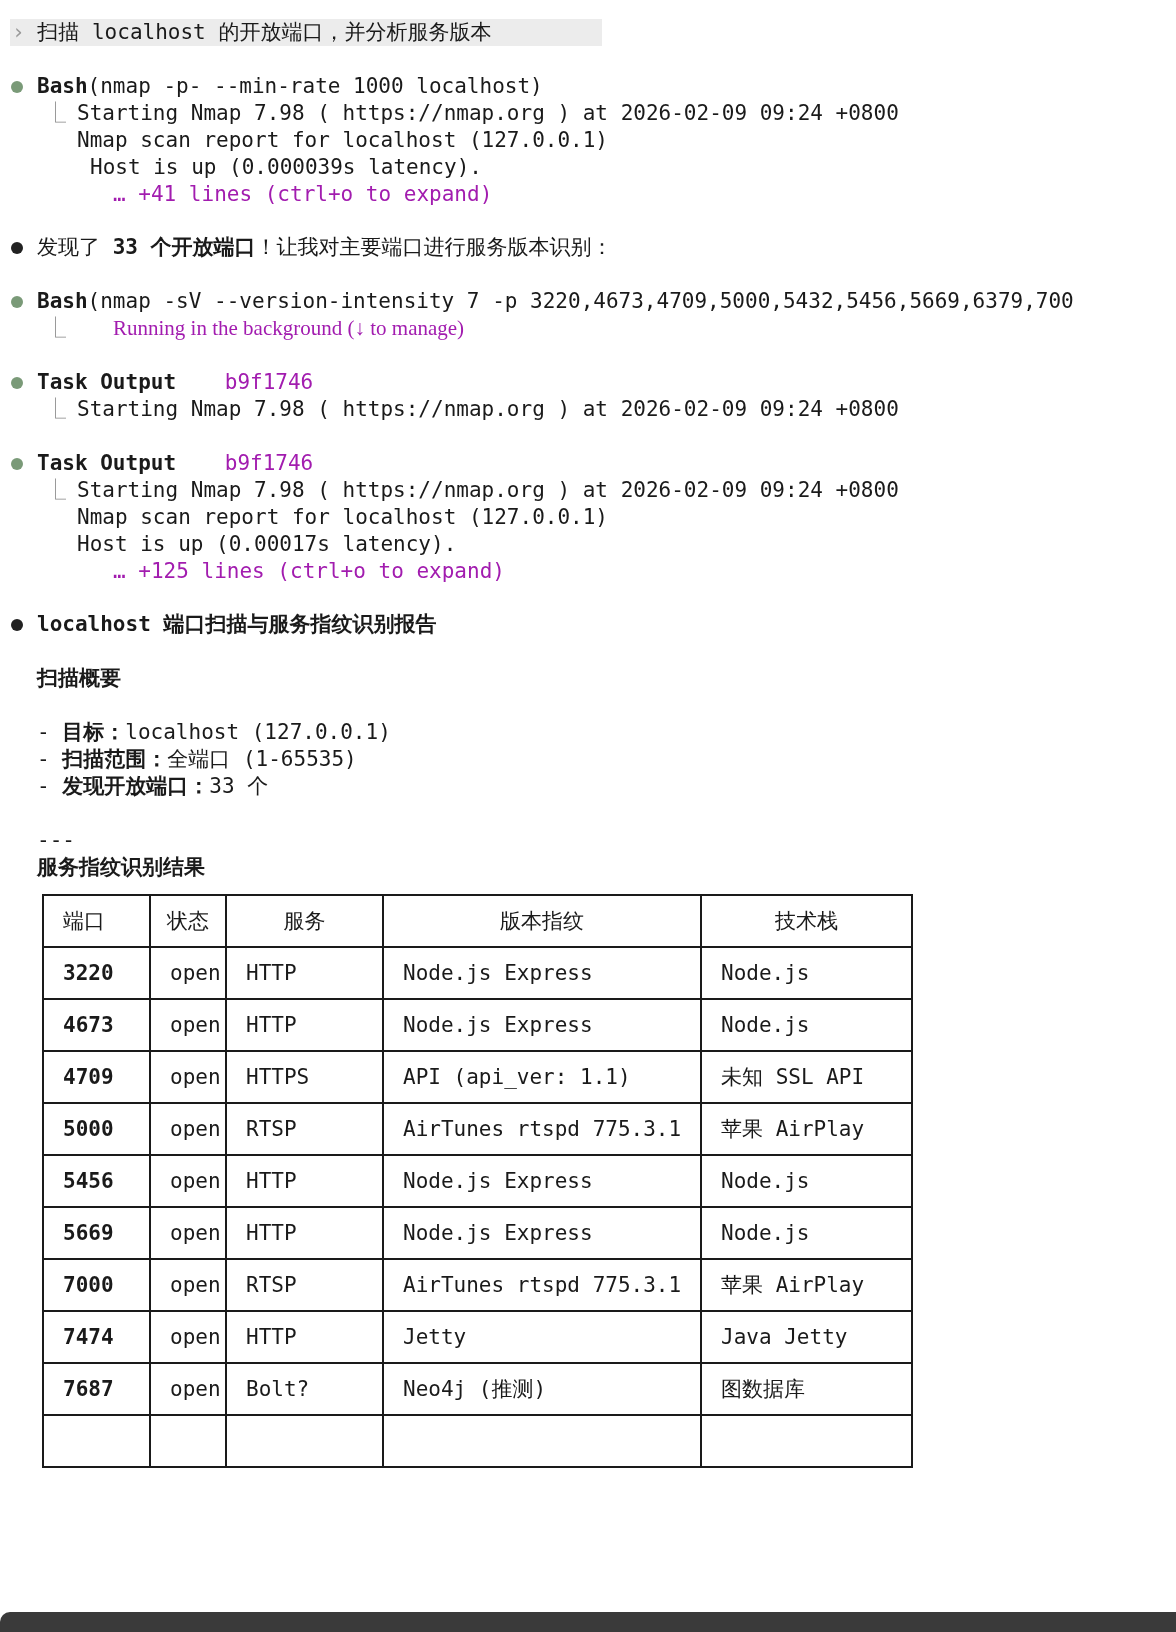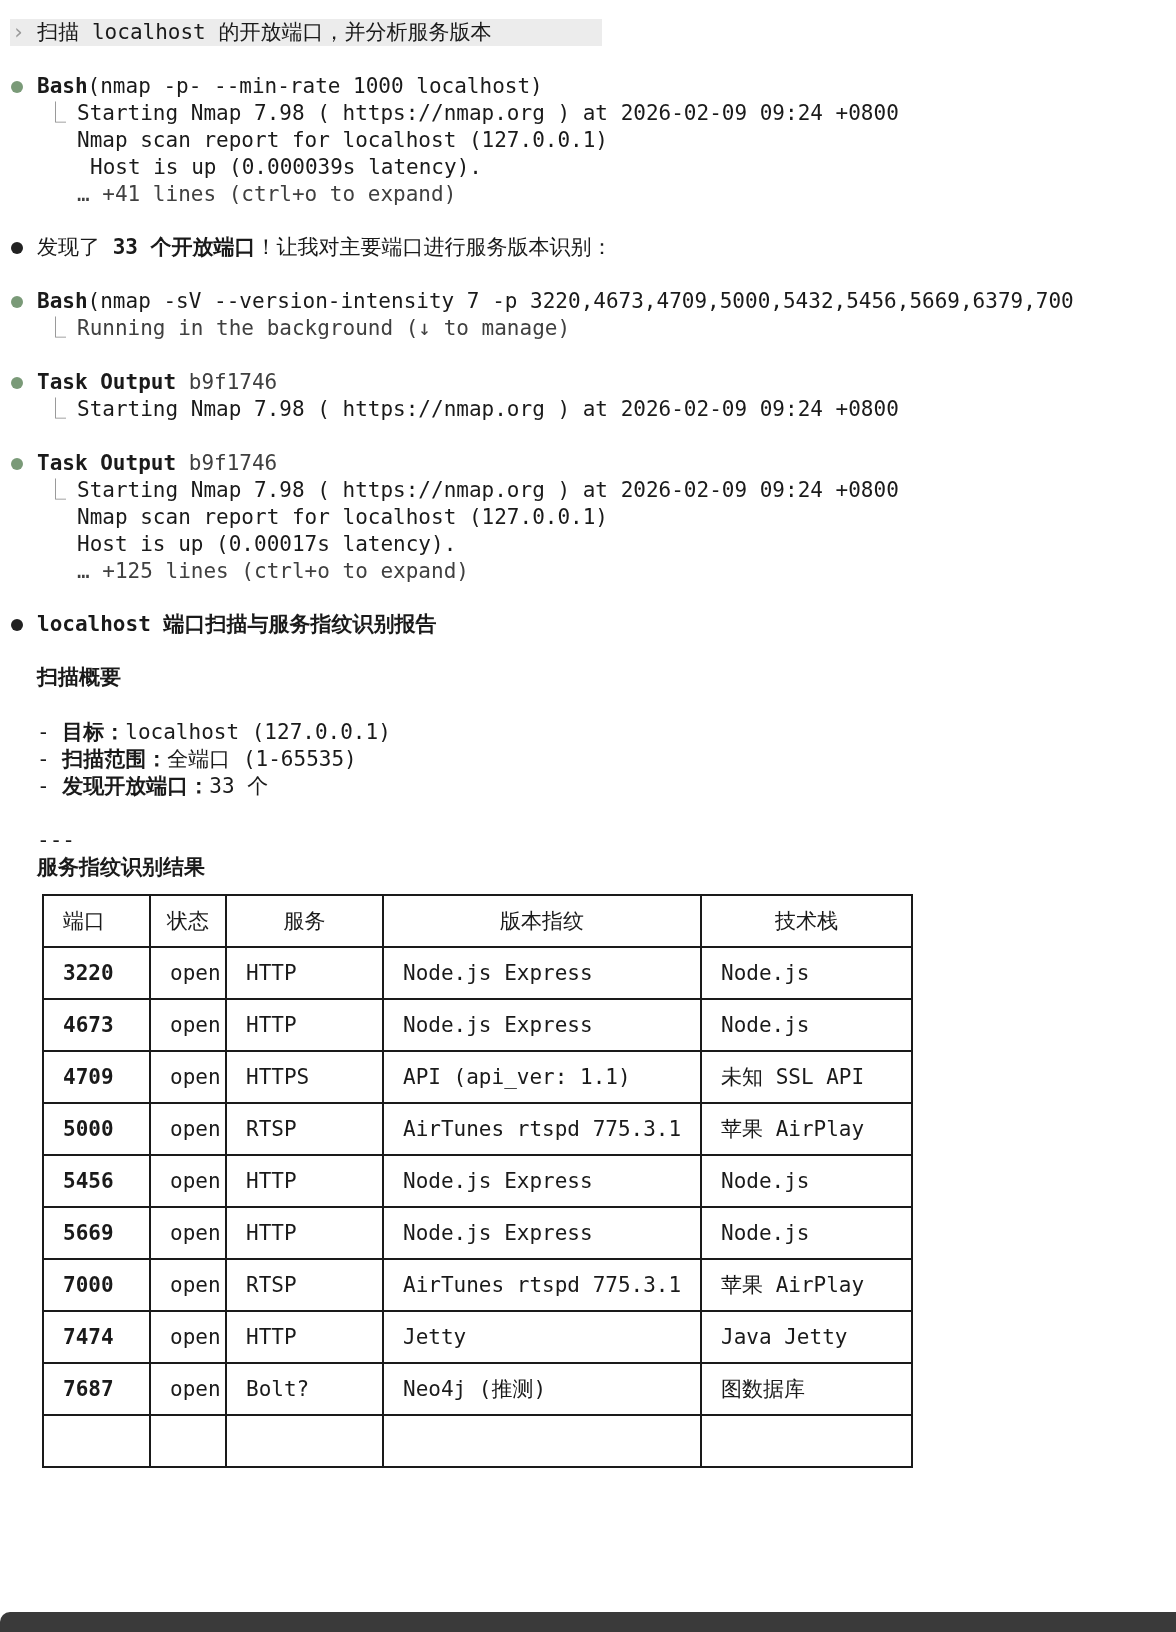--- a/index.html
+++ b/index.html
@@ -11,21 +11,21 @@
   }
   .term { position:absolute; left:0; top:0; width:1176px; height:1612px; background:#fff; overflow:hidden;padding-left:22px; }
   .bottom-edge { position:absolute; left:0; top:1612px; width:1176px; height:20px; background:#3a3a3a; border-top-left-radius:10px; }
   .line { position:absolute; left:0; height:27px; line-height:27px; white-space:pre; }
   .prompt-bar { position:absolute; left:10px; top:19px; width:592px; height:27px; background:#ececec; line-height:27px; white-space:pre; }
   .prompt-bar .chev { color:#9a9a9a; padding-left:2px; }
   .dot { position:absolute; width:12px; height:12px; border-radius:50%; }
   .dot.green { background:#7a9a78; }
   .dot.black { background:#222; }
   .bold { font-weight:bold; }
-  .dim { color:#404040; }
+  .dim { color:#a21caf;margin-left:36px; }
   .elbow { color:#8a8a8a; }
   table.ports { position:absolute; left:42px; top:894px; border-collapse:collapse; }
   table.ports td, table.ports th {
     border:2px solid #1a1a1a; height:50px; padding:0 0 0 19px;
     font-weight:normal; text-align:left; white-space:pre; vertical-align:middle;
   }
   table.ports th { text-align:center; padding:0; }
   table.ports th.left { text-align:left; padding-left:19px; }
   table.ports td.port { font-weight:bold; }
   .c1 { width:86px; } .c2 { width:74px; } .c3 { width:155px;border-radius:7px; } .c4 { width:316px; } .c5 { width:209px; }
@@ -44,38 +44,38 @@
   <div class="line" style="left:77px; top:127px;">Nmap scan report for localhost (127.0.0.1)</div>
   <div class="line" style="left:77px; top:154px;margin-left:13px;">Host is up (0.000039s latency).</div>
   <div class="line dim" style="left:77px; top:181px;">… +41 lines (ctrl+o to expand)</div>
 
   <div class="dot black" style="left:11px; top:242px;"></div>
   <div class="line" style="left:37px; top:234px;"><span>发现了 </span><span class="bold">33 个开放端口</span><span>！让我对主要端口进行服务版本识别：</span></div>
 
   <div class="dot green" style="left:11px; top:296px;"></div>
   <div class="line" style="left:37px; top:288px;"><span class="bold">Bash</span><span>(nmap -sV --version-intensity 7 -p 3220,4673,4709,5000,5432,5456,5669,6379,700</span></div>
   <div class="line elbow" style="left:45px; top:315px;">⎿</div>
-  <div class="line dim" style="left:77px; top:315px;">Running in the background (↓ to manage)</div>
+  <div class="line dim" style="left:77px; top:315px;font-family:Liberation Serif, serif;">Running in the background (↓ to manage)</div>
 
   <div class="dot green" style="left:11px; top:377px;"></div>
   <div class="line" style="left:37px; top:369px;"><span class="bold">Task Output</span> <span class="dim">b9f1746</span></div>
   <div class="line elbow" style="left:45px; top:396px;">⎿</div>
   <div class="line" style="left:77px; top:396px;">Starting Nmap 7.98 ( https://nmap.org ) at 2026-02-09 09:24 +0800</div>
 
   <div class="dot green" style="left:11px; top:458px;"></div>
   <div class="line" style="left:37px; top:450px;"><span class="bold">Task Output</span> <span class="dim">b9f1746</span></div>
   <div class="line elbow" style="left:45px; top:477px;">⎿</div>
   <div class="line" style="left:77px; top:477px;">Starting Nmap 7.98 ( https://nmap.org ) at 2026-02-09 09:24 +0800</div>
   <div class="line" style="left:77px; top:504px;">Nmap scan report for localhost (127.0.0.1)</div>
   <div class="line" style="left:77px; top:531px;">Host is up (0.00017s latency).</div>
   <div class="line dim" style="left:77px; top:558px;">… +125 lines (ctrl+o to expand)</div>
 
   <div class="dot black" style="left:11px; top:619px;"></div>
   <div class="line bold" style="left:37px; top:611px;">localhost 端口扫描与服务指纹识别报告</div>
-  <div class="line bold" style="left:37px; top:665px;font-family:Liberation Mono, monospace;">扫描概要</div>
+  <div class="line bold" style="left:37px; top:665px;">扫描概要</div>
 
   <div class="line" style="left:37px; top:719px;">- <span class="bold">目标：</span><span>localhost (127.0.0.1)</span></div>
   <div class="line" style="left:37px; top:746px;">- <span class="bold">扫描范围：</span><span>全端口 (1-65535)</span></div>
   <div class="line" style="left:37px; top:773px;text-align:center;">- <span class="bold">发现开放端口：</span><span>33 个</span></div>
 
   <div class="line" style="left:37px; top:827px;">---</div>
   <div class="line bold" style="left:37px; top:854px;">服务指纹识别结果</div>
 
   <table class="ports">
     <tbody>

